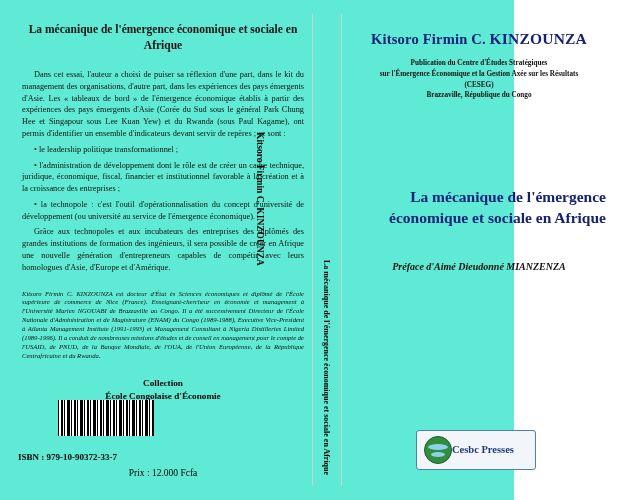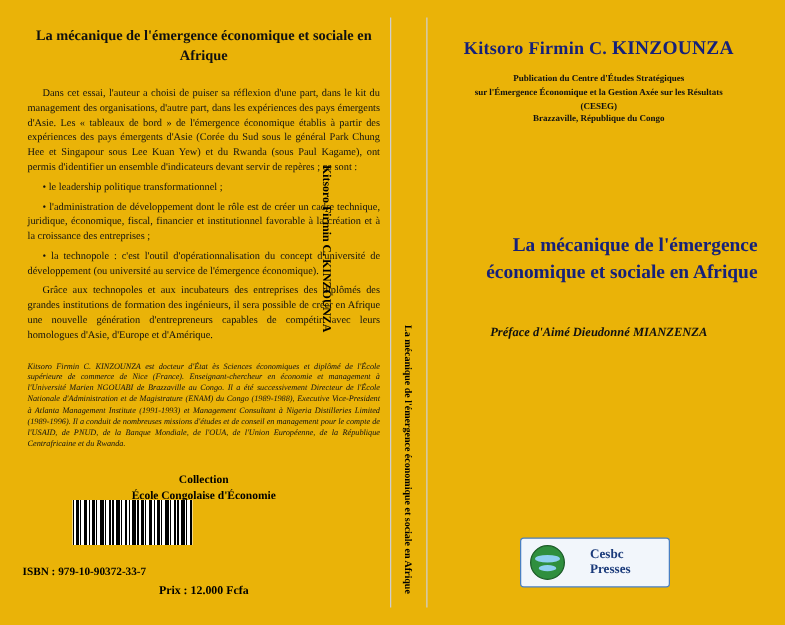--- a/index.html
+++ b/index.html
@@ -9,23 +9,23 @@
   }
   body {
     width: 628px;
     height: 500px;
     font-family: "Liberation Serif", serif;
     color: #000;
     overflow: hidden;
   }
   #cover {
     position: relative;
-    width: 628px;
+    width: 514px;
     height: 500px;
-    background: #eab308;
+    background: #5eead4;
     box-sizing: border-box;
   }
   
   #back-cover {
     position: absolute;
     left: 18px;
     top: 14px;
     width: 290px;
     height: 472px;
     box-sizing: border-box;
@@ -91,21 +91,21 @@
     font-size: 9px;
     font-weight: bold;
   }
   .price-line {
     position: absolute;
     left: 0;
     right: 0;
     bottom: 8px;
     text-align: center;
     font-size: 9.5px;
-    font-weight: bold;
+    font-weight: normal;
   }
   
   #spine {
     position: absolute;
     left: 312px;
     top: 14px;
     width: 28px;
     height: 472px;
     border-left: 1px solid #cfcfcf;
     border-right: 1px solid #cfcfcf;
@@ -182,21 +182,21 @@
     position: absolute;
     left: 72px;
     bottom: 16px;
     width: 120px;
     height: 40px;
     border: 1px solid #4a7fc1;
     border-radius: 3px;
     background: #f2f6fb;
     display: flex;
     align-items: center;
-    gap: 20px;
+    gap: 0;
     padding: 0 7px;
     box-sizing: border-box;
   }
   #logo-globe {
     width: 26px;
     height: 26px;
     border-radius: 50%;
     background: #2f8f3e;
     border: 1px solid #1d5c28;
     position: relative;

